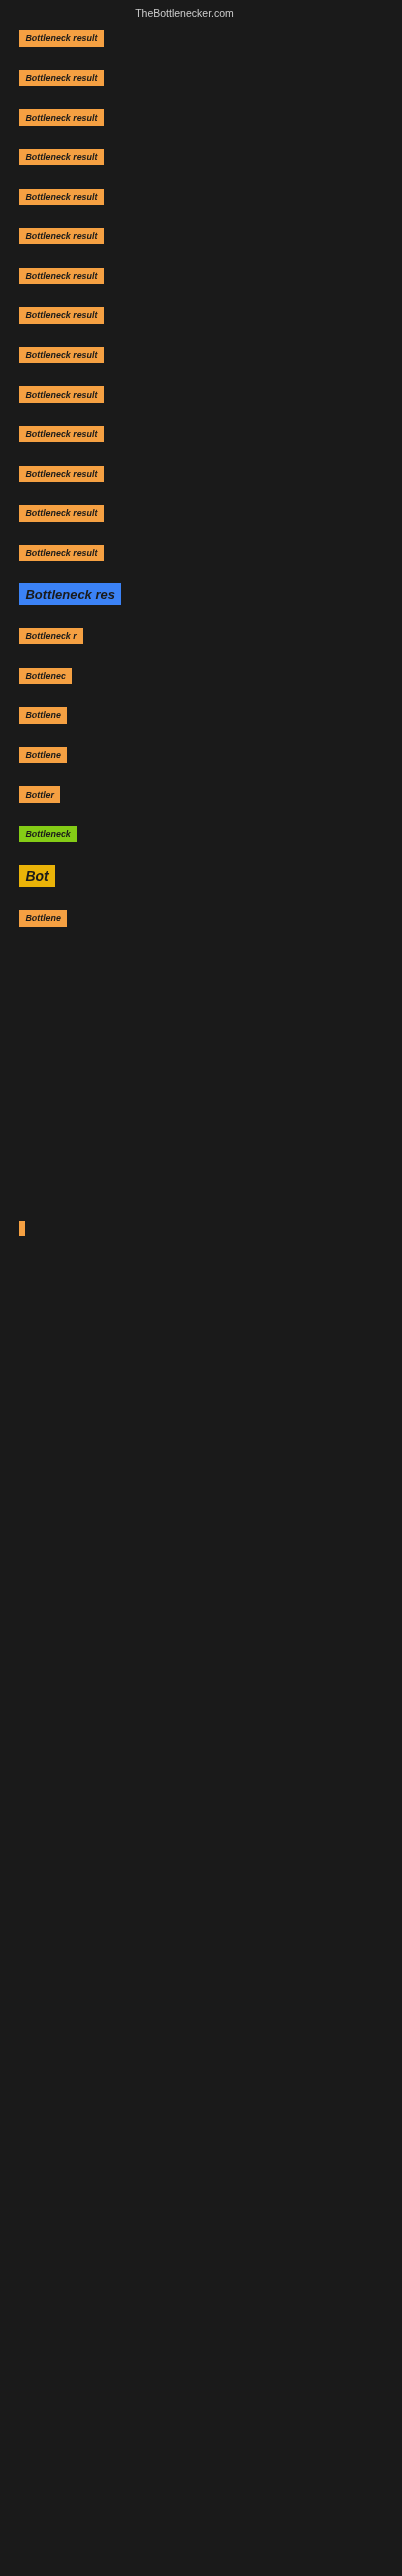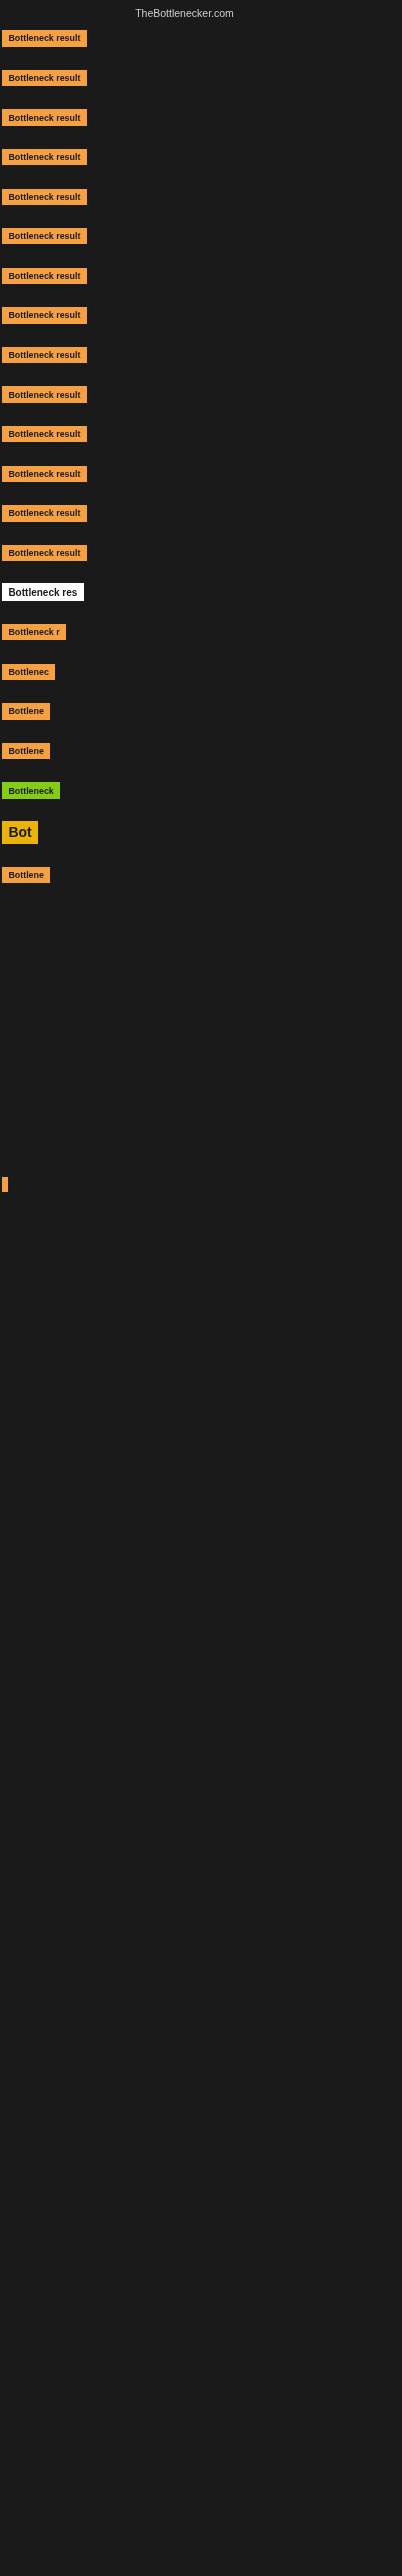--- a/index.html
+++ b/index.html
@@ -18,21 +18,21 @@
   </style>
 </head>
 <body>
 
 <div style="width:369px; min-height:2576px; background-color:#1a1a1a; position:relative;">
 
   <div style="text-align:center; padding:4.8px 0 3.2px 0;">
     <span style="color:#cccccc; font-size:10.5px; font-family:Arial,sans-serif;">TheBottlenecker.com</span>
   </div>
 
-  <div style="padding-left:2px;">
+  <div style="padding-left:19px;font-style:italic;">
 
     <div style="padding: 6.4px 0 16px 0;">
       <span style="display:inline-block; background-color:#f5a042; color:#1a1a1a; font-size:8.9px; font-weight:bold; padding:3.2px 6.4px;">
         <span>Bottleneck result</span>
       </span>
     </div>
 
     <div style="padding: 6.4px 0 16px 0;">
       <span style="display:inline-block; background-color:#f5a042; color:#1a1a1a; font-size:8.9px; font-weight:bold; padding:3.2px 6.4px;">
         <span>Bottleneck result</span>
@@ -105,21 +105,21 @@
       </span>
     </div>
 
     <div style="padding: 6.4px 0 16px 0;">
       <span style="display:inline-block; background-color:#f5a042; color:#1a1a1a; font-size:8.9px; font-weight:bold; padding:3.2px 6.4px;">
         <span>Bottleneck result</span>
       </span>
     </div>
 
     <div style="padding: 6.4px 0 16px 0;">
-      <span style="display:inline-block; background-color:#ffffff; color:#1a1a1a; font-size:10px; font-weight:bold; padding:3.2px 6.4px;">
+      <span style="display:inline-block; background-color:#3b82f6; color:#1a1a1a; font-size:13px; font-weight:bold; padding:3.2px 6.4px;">
         <span>Bottleneck res</span>
       </span>
     </div>
 
     <div style="padding: 6.4px 0 16px 0;">
       <span style="display:inline-block; background-color:#f5a042; color:#1a1a1a; font-size:8.9px; font-weight:bold; padding:3.2px 6.4px;">
         <span>Bottleneck r</span>
       </span>
     </div>
 
@@ -135,20 +135,25 @@
       </span>
     </div>
 
 
     <div style="padding: 6.4px 0 16px 0;">
       <span style="display:inline-block; background-color:#f5a042; color:#1a1a1a; font-size:8.9px; font-weight:bold; padding:3.2px 6.4px;">
         <span>Bottlene</span>
       </span>
     </div>
 
+    <div style="padding: 6.4px 0 16px 0;">
+      <span style="display:inline-block; background-color:#f5a042; color:#1a1a1a; font-size:8.9px; font-weight:bold; padding:3.2px 6.4px;">
+        <span>Bottler</span>
+      </span>
+    </div>
 
     <div style="padding: 6.4px 0 16px 0;">
       <span style="display:inline-block; background-color:#84cc16; color:#1a1a1a; font-size:8.9px; font-weight:bold; padding:3.2px 6.4px;">
         <span>Bottleneck</span>
       </span>
     </div>
 
     <div style="padding: 6.4px 0 16px 0;">
       <span style="display:inline-block; background-color:#eab308; color:#1a1a1a; font-size:14px; font-weight:bold; padding:3.2px 6.4px;">
         <span>Bot</span>

